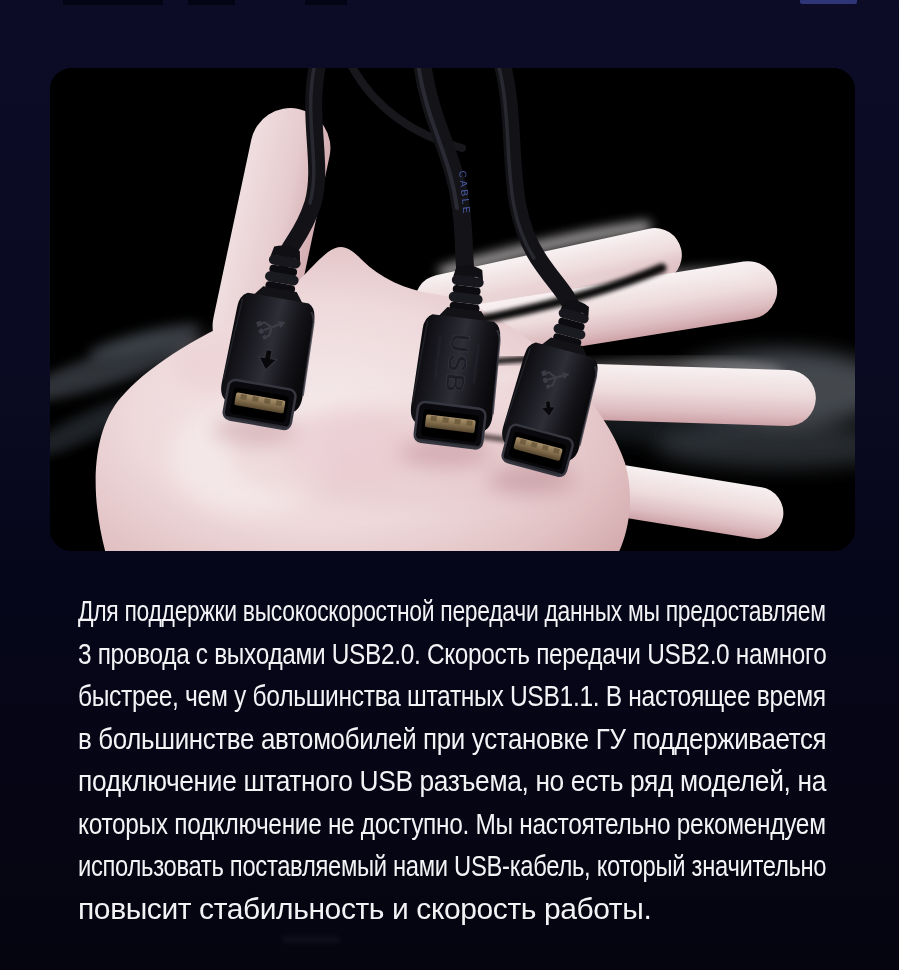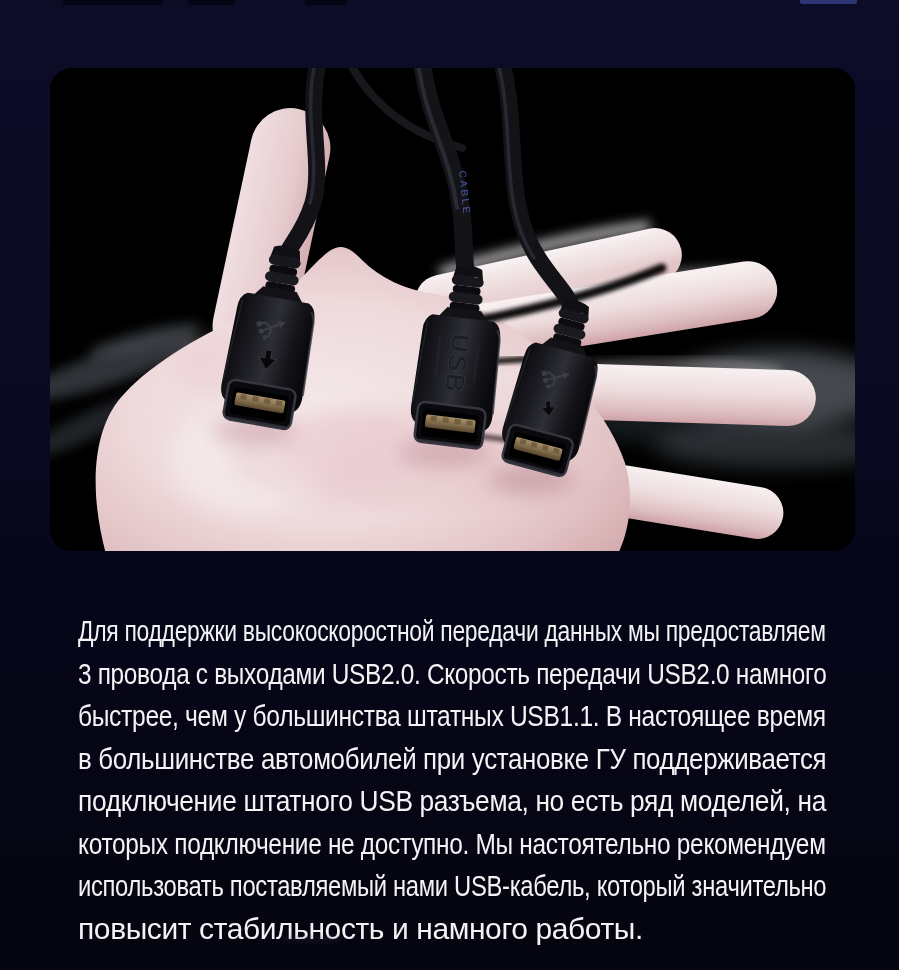--- a/index.html
+++ b/index.html
@@ -3,21 +3,21 @@
 <meta charset="utf-8">
 <style>
   html,body{margin:0;padding:0;background:#000;}
   .page{position:relative;width:899px;height:970px;overflow:hidden;
         background:linear-gradient(180deg,#0c0c27 0%,#0a0a22 38%,#06061a 60%,#050510 100%);
         font-family:"Liberation Sans",sans-serif;}
   .chip{position:absolute;top:0;height:5px;background:#010110;opacity:.75;}
   .accent-strip{position:absolute;top:0;left:800px;width:57px;height:4px;background:#2f3678;border-radius:0 0 2px 2px;}
   .photo{position:absolute;left:50px;top:68px;width:805px;height:483px;border-radius:22px;overflow:hidden;background:#000;}
   .photo svg{display:block;}
-  .description{position:absolute;left:78px;top:610px;width:748px;}
+  .description{position:absolute;left:78px;top:590px;width:748px;}
   .fitline{display:block;white-space:nowrap;transform-origin:left center;
            font-size:30px;line-height:42.5px;letter-spacing:-0.4px;color:#f3f3f6;}
   .smudge{position:absolute;left:282px;top:936px;width:58px;height:7px;background:#3a3a4a;opacity:.18;border-radius:4px;filter:blur(2px);}
 </style>
 </head>
 <body>
 
 <div class="page">
 
   <div class="chip" style="left:63px;width:100px"></div>
@@ -188,17 +188,17 @@
   </div>
 
   <div class="description">
     <div class="fitline" style="transform: scaleX(0.764045);">Для поддержки высокоскоростной передачи данных мы предоставляем</div>
     <div class="fitline" style="transform: scaleX(0.813928);">3 провода с выходами USB2.0. Скорость передачи USB2.0 намного</div>
     <div class="fitline" style="transform: scaleX(0.820175);">быстрее, чем у большинства штатных USB1.1. В настоящее время</div>
     <div class="fitline" style="transform: scaleX(0.863741);">в большинстве автомобилей при установке ГУ поддерживается</div>
     <div class="fitline" style="transform: scaleX(0.877934);">подключение штатного USB разъема, но есть ряд моделей, на</div>
     <div class="fitline" style="transform: scaleX(0.815703);">которых подключение не доступно. Мы настоятельно рекомендуем</div>
     <div class="fitline" style="transform: scaleX(0.793213);">использовать поставляемый нами USB-кабель, который значительно</div>
-    <div class="fitline no-stretch" style="transform: scaleX(1);">повысит стабильность и намного работы.</div>
+    <div class="fitline no-stretch" style="transform: scaleX(1);">повысит стабильность и скорость работы.</div>
   </div>
 
   <div class="smudge"></div>
 </div>
 
 </body></html>

